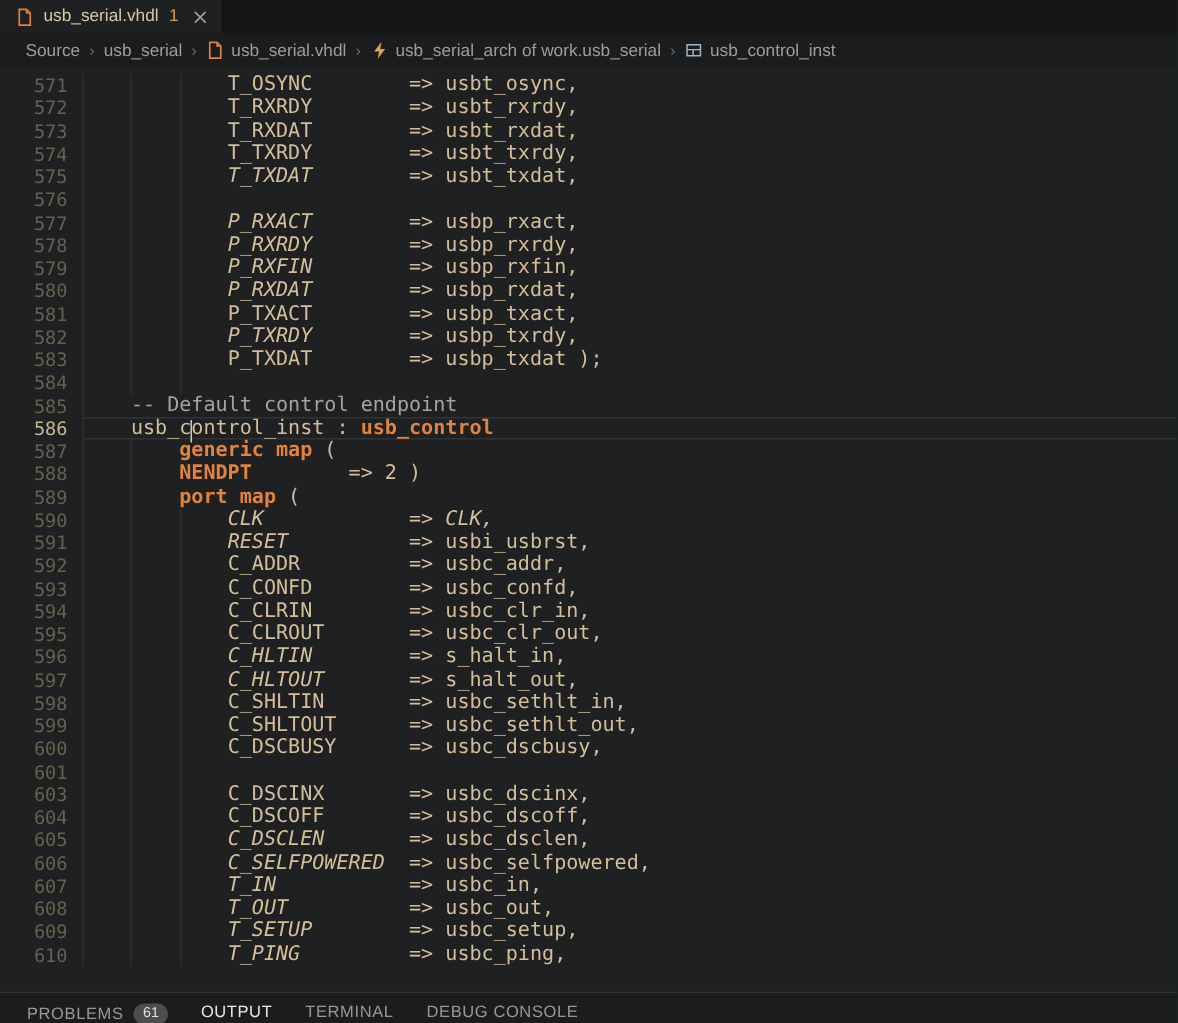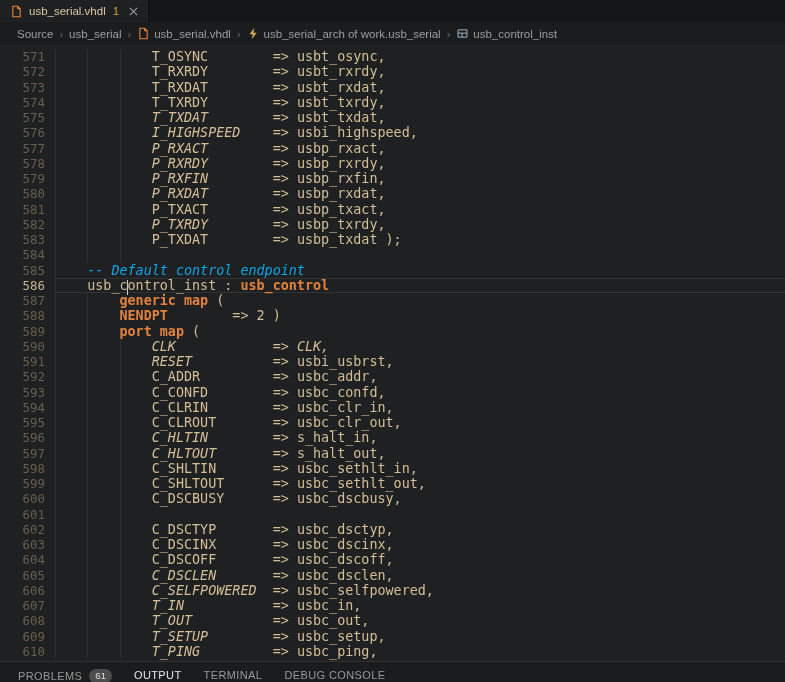--- a/index.html
+++ b/index.html
@@ -38,21 +38,21 @@
     color:#68604f;font-size:12.4px;
   }
   .line.active .ln{color:#c6b693;}
   .lc{position:relative;flex:1;min-width:0;}
   .line.active .lc{box-shadow:inset 0 1px 0 #313236,inset 0 -1px 0 #313236;}
   .guide{position:absolute;top:0;bottom:0;width:1px;background:#2d2e30;}
   .codetext{position:relative;white-space:pre;color:#d4be98;}
   .tx{color:#d4be98;}
   .kw{color:#e2823d;font-weight:bold;margin-top:48px;}
   .it{color:#d4be98;font-style:italic;}
-  .cm{color:#0ea5e9;font-style:italic;}
+  .cm{color:#a3a3a3;}
   .cursor{display:inline-block;width:0;position:relative;vertical-align:bottom;}
   .cursor::after{
     content:"";position:absolute;left:-0.5px;top:-13.5px;width:1.4px;height:15px;
     background:#d0cbc3;
   }
   
   .panel{
     height:21px;box-sizing:border-box;border-top:1px solid #303133;
     background:#1b1c1d;display:flex;align-items:flex-start;
     padding:7px 0 0 18px;overflow:hidden;
@@ -143,21 +143,21 @@
       <div class="line">
         <span class="ln">574</span>
         <span class="lc"><i class="guide" style="left: 0px;"></i><i class="guide" style="left: 32.272px;"></i><i class="guide" style="left: 64.544px;"></i><span class="codetext">            <span class="tx">T_TXRDY</span>        =&gt; <span class="tx">usbt_txrdy,</span></span></span>
       </div>
       <div class="line">
         <span class="ln">575</span>
         <span class="lc"><i class="guide" style="left: 0px;"></i><i class="guide" style="left: 32.272px;"></i><i class="guide" style="left: 64.544px;"></i><span class="codetext">            <span class="it">T_TXDAT</span>        =&gt; <span class="tx">usbt_txdat,</span></span></span>
       </div>
       <div class="line">
         <span class="ln">576</span>
-        <span class="lc"><i class="guide" style="left: 0px;"></i><i class="guide" style="left: 32.272px;"></i><i class="guide" style="left: 64.544px;"></i><span class="codetext">            <span class="it">I_HIGHSPEED</span>    =&gt; <span class="tx">usbi_highspeed,</span></span></span>
+        <span class="lc"><i class="guide" style="left: 0px;"></i><i class="guide" style="left: 32.272px;"></i><i class="guide" style="left: 64.544px;"></i></span>
       </div>
       <div class="line">
         <span class="ln">577</span>
         <span class="lc"><i class="guide" style="left: 0px;"></i><i class="guide" style="left: 32.272px;"></i><i class="guide" style="left: 64.544px;"></i><span class="codetext">            <span class="it">P_RXACT</span>        =&gt; <span class="tx">usbp_rxact,</span></span></span>
       </div>
       <div class="line">
         <span class="ln">578</span>
         <span class="lc"><i class="guide" style="left: 0px;"></i><i class="guide" style="left: 32.272px;"></i><i class="guide" style="left: 64.544px;"></i><span class="codetext">            <span class="it">P_RXRDY</span>        =&gt; <span class="tx">usbp_rxrdy,</span></span></span>
       </div>
       <div class="line">
@@ -244,24 +244,20 @@
         <span class="ln">599</span>
         <span class="lc"><i class="guide" style="left: 0px;"></i><i class="guide" style="left: 32.272px;"></i><i class="guide" style="left: 64.544px;"></i><span class="codetext">            <span class="tx">C_SHLTOUT</span>      =&gt; <span class="tx">usbc_sethlt_out,</span></span></span>
       </div>
       <div class="line">
         <span class="ln">600</span>
         <span class="lc"><i class="guide" style="left: 0px;"></i><i class="guide" style="left: 32.272px;"></i><i class="guide" style="left: 64.544px;"></i><span class="codetext">            <span class="tx">C_DSCBUSY</span>      =&gt; <span class="tx">usbc_dscbusy,</span></span></span>
       </div>
       <div class="line">
         <span class="ln">601</span>
         <span class="lc"><i class="guide" style="left: 0px;"></i><i class="guide" style="left: 32.272px;"></i><i class="guide" style="left: 64.544px;"></i></span>
-      </div>
-      <div class="line">
-        <span class="ln">602</span>
-        <span class="lc"><i class="guide" style="left: 0px;"></i><i class="guide" style="left: 32.272px;"></i><i class="guide" style="left: 64.544px;"></i><span class="codetext">            <span class="tx">C_DSCTYP</span>       =&gt; <span class="tx">usbc_dsctyp,</span></span></span>
       </div>
       <div class="line">
         <span class="ln">603</span>
         <span class="lc"><i class="guide" style="left: 0px;"></i><i class="guide" style="left: 32.272px;"></i><i class="guide" style="left: 64.544px;"></i><span class="codetext">            <span class="tx">C_DSCINX</span>       =&gt; <span class="tx">usbc_dscinx,</span></span></span>
       </div>
       <div class="line">
         <span class="ln">604</span>
         <span class="lc"><i class="guide" style="left: 0px;"></i><i class="guide" style="left: 32.272px;"></i><i class="guide" style="left: 64.544px;"></i><span class="codetext">            <span class="tx">C_DSCOFF</span>       =&gt; <span class="tx">usbc_dscoff,</span></span></span>
       </div>
       <div class="line">

